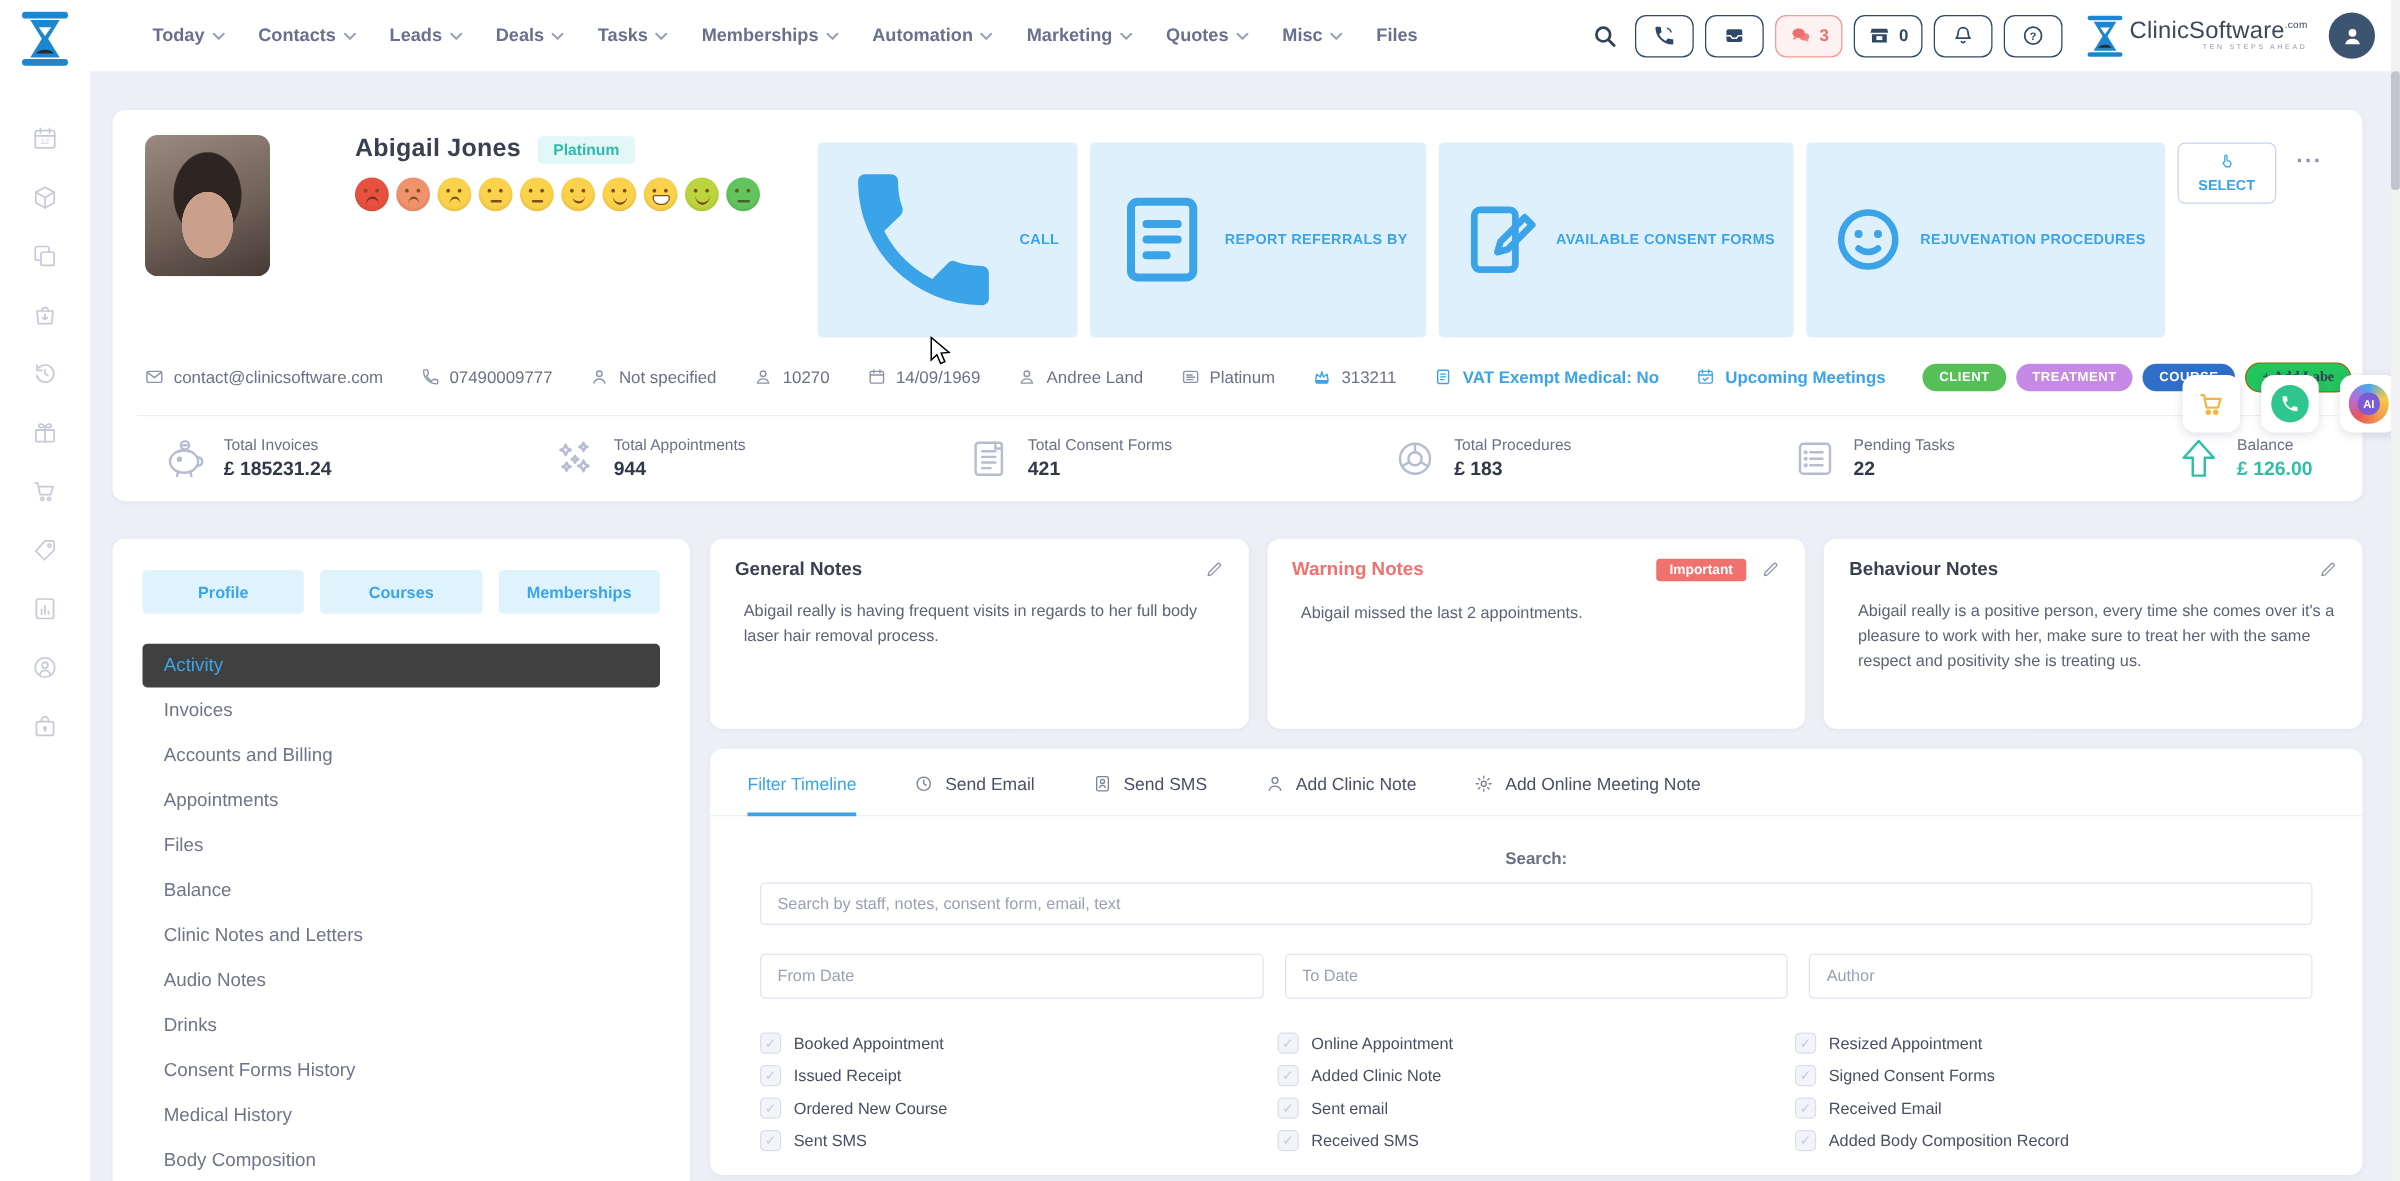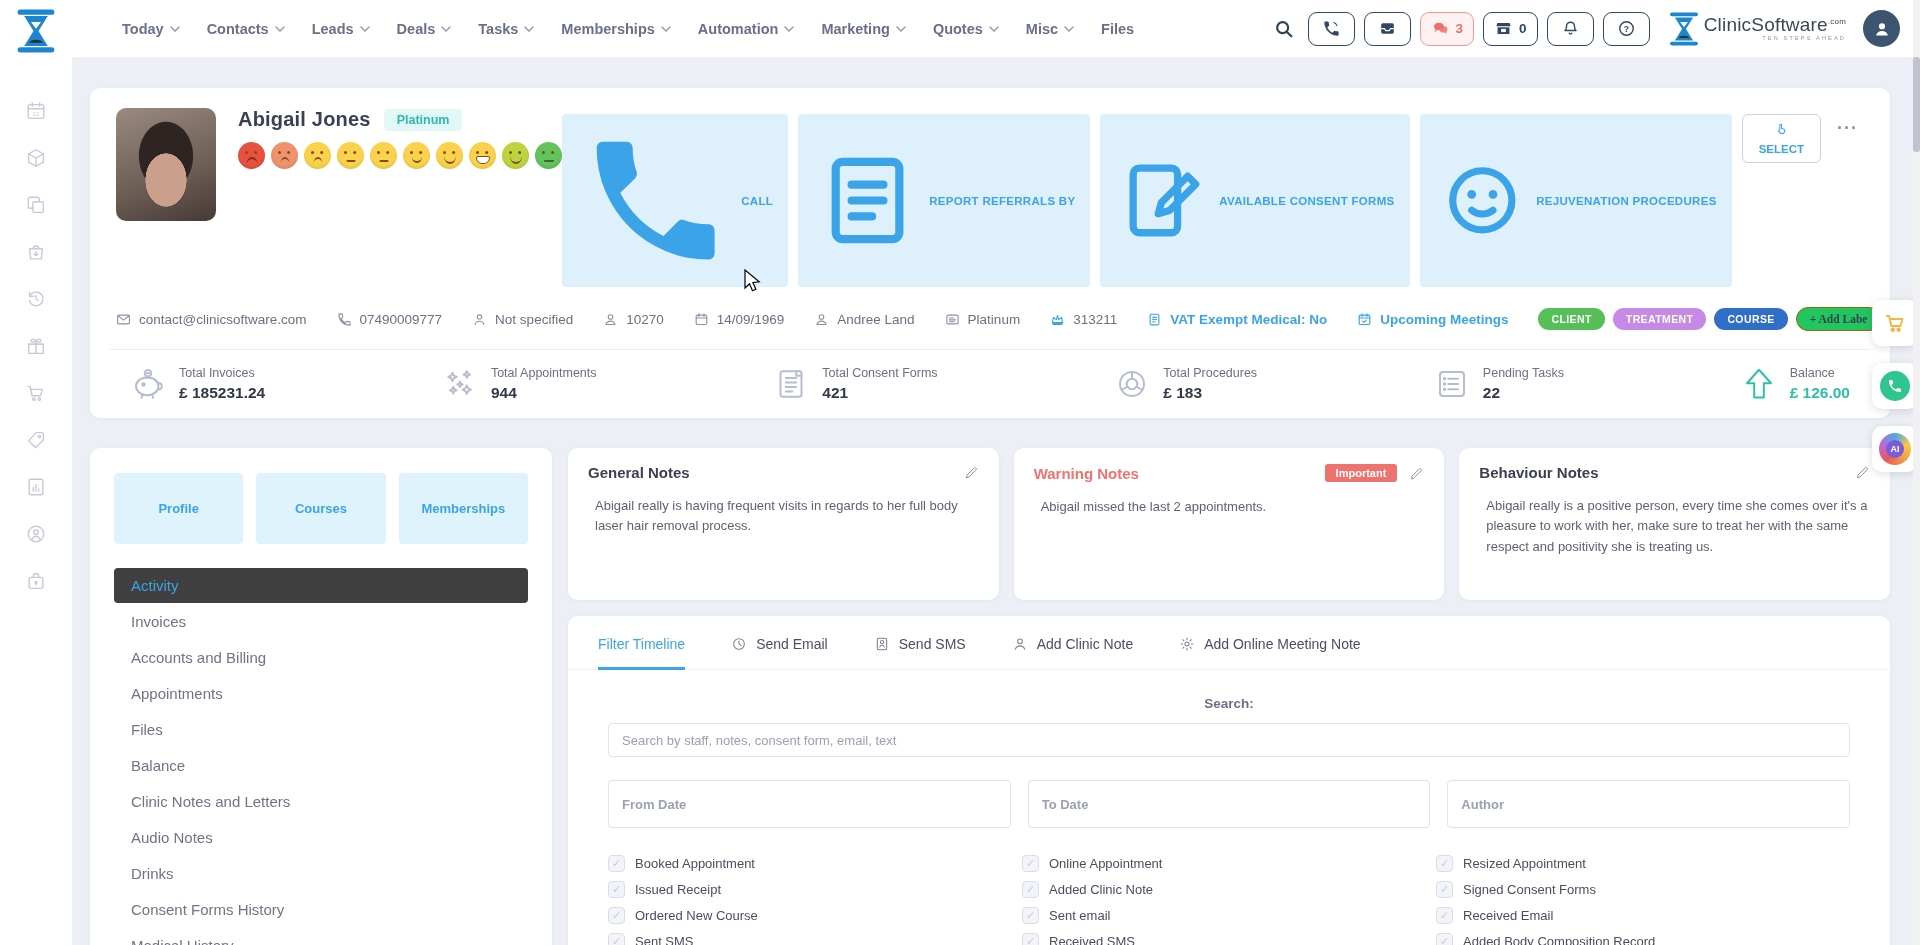--- a/index.html
+++ b/index.html
@@ -36,21 +36,21 @@
   .brand-tag { font-size:5.5px; letter-spacing:2.2px; color:#8a94a6; text-align:right; margin-top:2px; }
   .avatar { width:37px; height:37px; border-radius:50%; background:#3d5470; display:flex; align-items:center; justify-content:center; cursor:pointer; }
   .avatar svg { width:22px; height:22px; }
 
   
   .content { margin-left:72px; padding:31px 30px 0 18px; position:relative; height:888px; }
   .card { background:#fff; border-radius:10px; box-shadow:0 1px 4px rgba(45,55,90,.05); }
 
   
   .client-card { padding:20px 26px 12px; }
-  .client-top { display:flex; align-items:flex-start; }
+  .client-top { display:flex; align-items:flex-start;gap:46px; }
   .photo { width:100px; height:113px; border-radius:10px; flex:none; overflow:hidden;
     background:
       radial-gradient(ellipse 34px 44px at 50px 72px, #caa08c 60%, transparent 61%),
       radial-gradient(ellipse 46px 58px at 50px 48px, #2e2522 58%, transparent 60%),
       linear-gradient(160deg,#9a8a80,#6c5d55 60%,#463a35); }
   .client-info { margin-left:22px; }
   .name-row { display:flex; align-items:center; gap:13px; }
   .client-name { font-size:20px; font-weight:700; color:#3a3f51; letter-spacing:.2px; }
   .tier-chip { font-size:12.5px; font-weight:600; padding:4px 13px; border-radius:4px; cursor:default; }
   .emoji-row { display:flex; gap:6px; margin-top:11px; }
@@ -92,21 +92,21 @@
   .stat .sicon { width:36px; height:36px; color:#b7bdd1; flex:none; }
   .stat .sicon svg { width:36px; height:36px; stroke:currentColor; fill:none; stroke-width:1.3; stroke-linecap:round; stroke-linejoin:round; }
   .stat .slabel { font-size:12.5px; color:#6b7085; margin-bottom:4px; }
   .stat .svalue { font-size:15.5px; font-weight:700; color:#32384a; }
 
   
   .lower { display:flex; gap:16px; margin-top:30px; align-items:flex-start; }
   .left-card { width:462px; flex:none; padding:25px 24px; height:600px; }
   .ptabs { display:flex; gap:13px; }
   .ptab { flex:1; text-align:center; background:#dff3fd; color:#3ba4e9; font-size:13px; font-weight:600;
-    padding:28px 0; border-radius:4px; cursor:pointer; }
+    padding:10px 0; border-radius:4px; cursor:pointer; }
   .pmenu { margin-top:24px; }
   .menu-item { padding:9px 17px; font-size:15px; color:#6f7488; cursor:pointer; border-radius:4px; margin-bottom:1px; }
   .menu-item[data-active="true"] { background:#404040; color:#3ba4e9; }
 
   .right-col { flex:1; display:flex; flex-direction:column; gap:16px; min-width:0; }
   .notes-row { display:flex; gap:15px; }
   .note-card { flex:1; padding:16px 20px; height:152px; position:relative; min-width:0; }
   .note-head { display:flex; align-items:center; }
   .note-title { font-size:15px; font-weight:600; color:#3a3f51; }
   .imp-badge { margin-left:auto; color:#fff; font-size:11px; font-weight:600; padding:3px 11px; border-radius:3px; margin-right:12px; }
@@ -121,31 +121,31 @@
   .ttab[data-active="true"] { color:#3ba4e9; border-bottom-color:#3ba4e9; }
   .ttab .ticon { width:16px; height:16px; color:#7d8398; }
   .ttab .ticon svg { width:16px; height:16px; stroke:currentColor; fill:none; stroke-width:1.6; stroke-linecap:round; stroke-linejoin:round; }
   .tl-body { padding:26px 40px 0; }
   .search-label { text-align:center; font-size:13.5px; color:#6b7085; font-weight:600; }
   .tl-input { width:100%; height:34px; border:1px solid #dfe3ee; border-radius:4px; padding:0 13px; font-size:13px;
     color:#3a3f51; font-family:inherit; outline:none; background:#fff; }
   .tl-input::placeholder { color:#9aa0b5; }
   .search-wrap { margin-top:12px; }
   .filters { display:flex; gap:17px; margin-top:23px; }
-  .filters .tl-input { height:48px;font-weight:bold; }
+  .filters .tl-input { height:36px; }
   .cb-grid { margin-top:27px; }
   .cb-row { display:flex; margin-bottom:9px; }
   .cb-item { flex:1; display:flex; align-items:center; gap:10px; cursor:pointer; }
   .cb { width:17px; height:17px; border:1px solid #d9dee9; background:#f2f4f9; border-radius:4px; flex:none;
     display:flex; align-items:center; justify-content:center; }
   .cb::after { content:"\2713"; font-size:11px; color:#c6cbda; }
   .cb-text { font-size:13px; color:#494e61; font-weight:500; }
 
   
-  .float-stack { position:fixed; right:2px; top:300px; display:flex; flex-direction:column; gap:17px; z-index:50; }
+  .float-stack { position:fixed; right:2px; top:300px; display:flex; flex-direction:row; gap:17px; z-index:50; }
   .fbtn { width:46px; height:46px; background:#fff; border-radius:10px; box-shadow:0 2px 8px rgba(40,50,90,.15);
     display:flex; align-items:center; justify-content:center; cursor:pointer; }
   .fbtn svg { width:24px; height:24px; }
   .wa-circle { width:30px; height:30px; border-radius:50%; background:#2ec58f; display:flex; align-items:center; justify-content:center; }
   .wa-circle svg { width:16px; height:16px; }
   .ai-circle { width:32px; height:32px; border-radius:50%;
     background:conic-gradient(#4aa8e8,#f7c948,#f2994a,#eb5757,#bb6bd9,#4aa8e8); position:relative; }
   .ai-core { position:absolute; inset:7px; border-radius:50%; background:#7b5cd6; color:#fff; font-size:9px; font-weight:700;
     display:flex; align-items:center; justify-content:center; }
   .scrollbar { position:fixed; right:0; top:0; width:7px; height:100%; background:#f1f1f4; z-index:60; }

